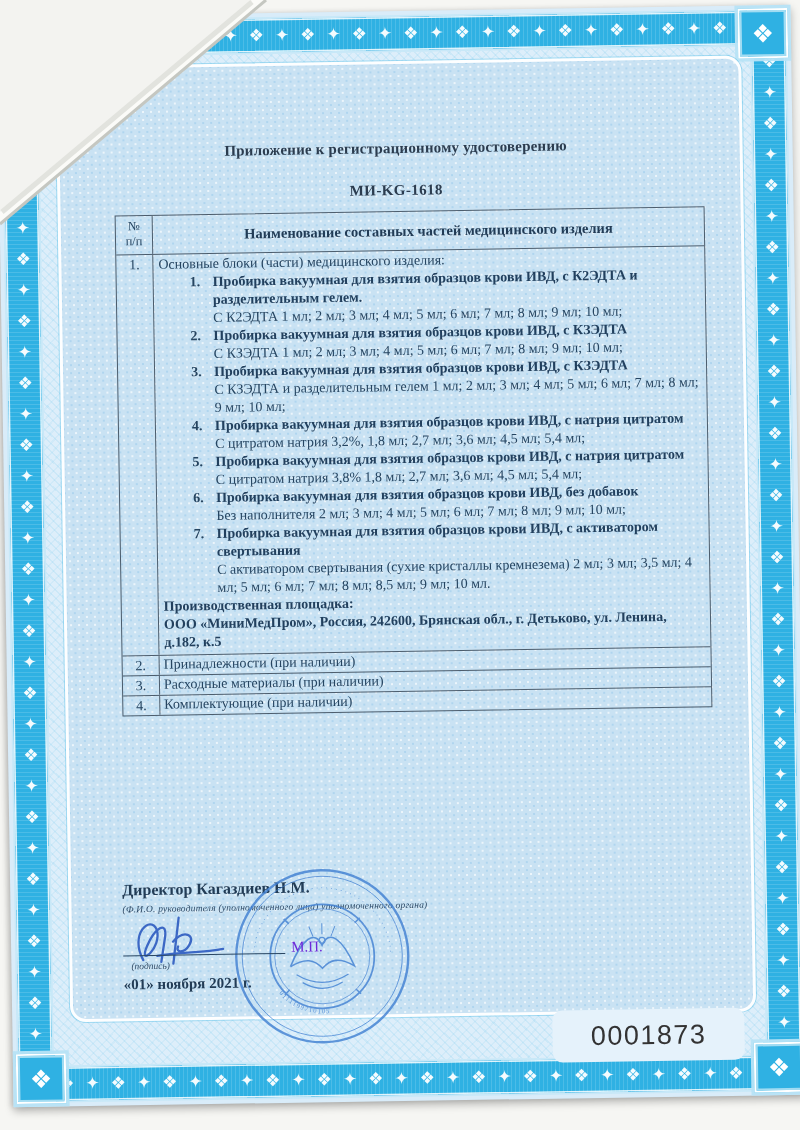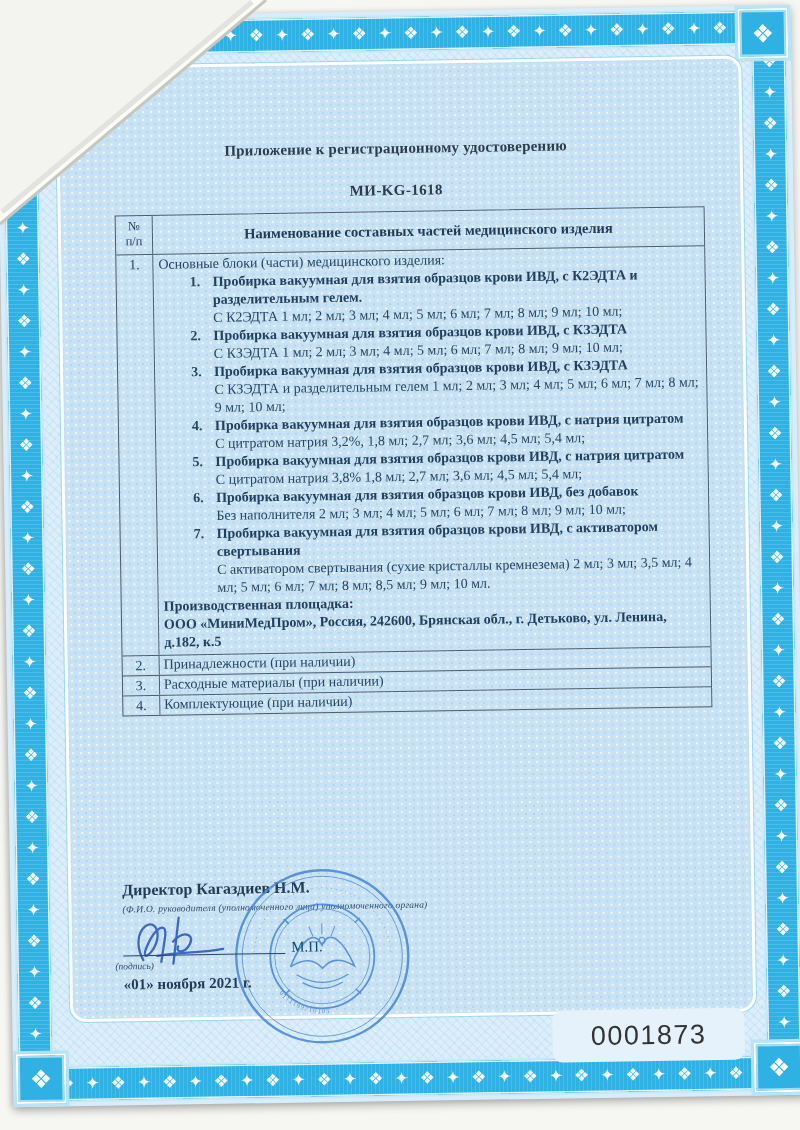--- a/index.html
+++ b/index.html
@@ -78,22 +78,22 @@
   .item{display:grid;grid-template-columns:23px 1fr;margin-left:31px;}
   .item-num{font-weight:bold;}
   .b{font-weight:bold;color:#22405e;}
   .simple-row{min-height:17px;}
   .simple-row .ctext{padding:0 4px;line-height:17.5px;}
   .site{font-weight:bold;color:#22405e;}
   .director{position:absolute;left:112px;top:866px;font-weight:bold;font-size:16px;color:#223c56;}
   .fio-caption{position:absolute;left:112px;top:889px;font-style:italic;font-size:9.5px;color:#2e4a66;letter-spacing:.2px;}
   .sig-scribble{position:absolute;left:116px;top:895px;width:130px;height:60px;}
   .sig-line{position:absolute;left:112px;top:902px;width:162px;height:38px;border-bottom:1.6px solid #2b4763;}
-  .mp{position:absolute;left:280px;top:926px;font-size:15px;color:#0c4a6e;}
-  .sign-caption{position:absolute;left:104px;top:946px;font-style:italic;font-size:9.5px;color:#2e4a66;}
+  .mp{position:absolute;left:280px;top:926px;font-size:15px;color:#6d28d9;}
+  .sign-caption{position:absolute;left:120px;top:946px;font-style:italic;font-size:9.5px;color:#2e4a66;}
   .date{position:absolute;left:112px;top:961px;font-weight:bold;font-size:15px;color:#223c56;}
   .seal{position:absolute;left:216px;top:849px;width:190px;height:190px;opacity:.8;}
   
   .fold{position:absolute;left:0;top:0;width:270px;height:230px;z-index:50;pointer-events:none;}
 </style>
 </head>
 <body>
 
 <div class="page">
 

